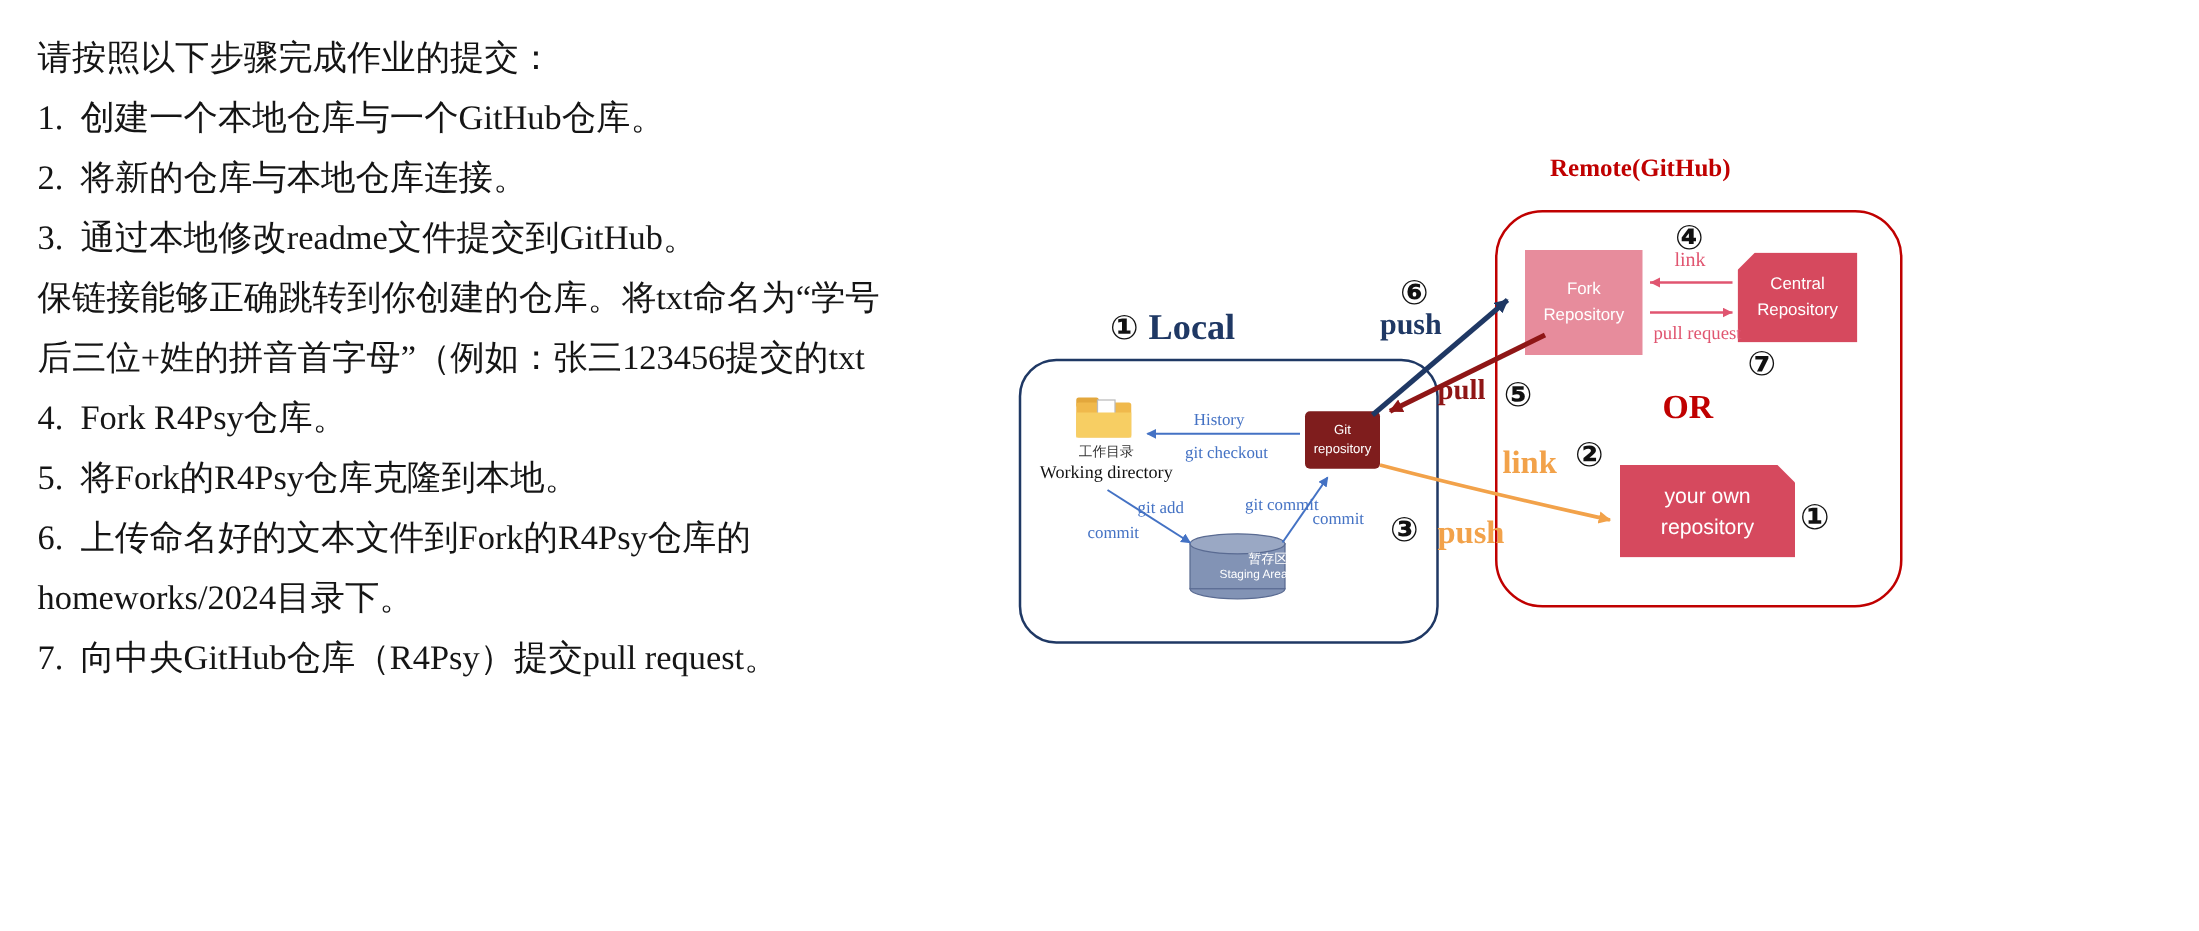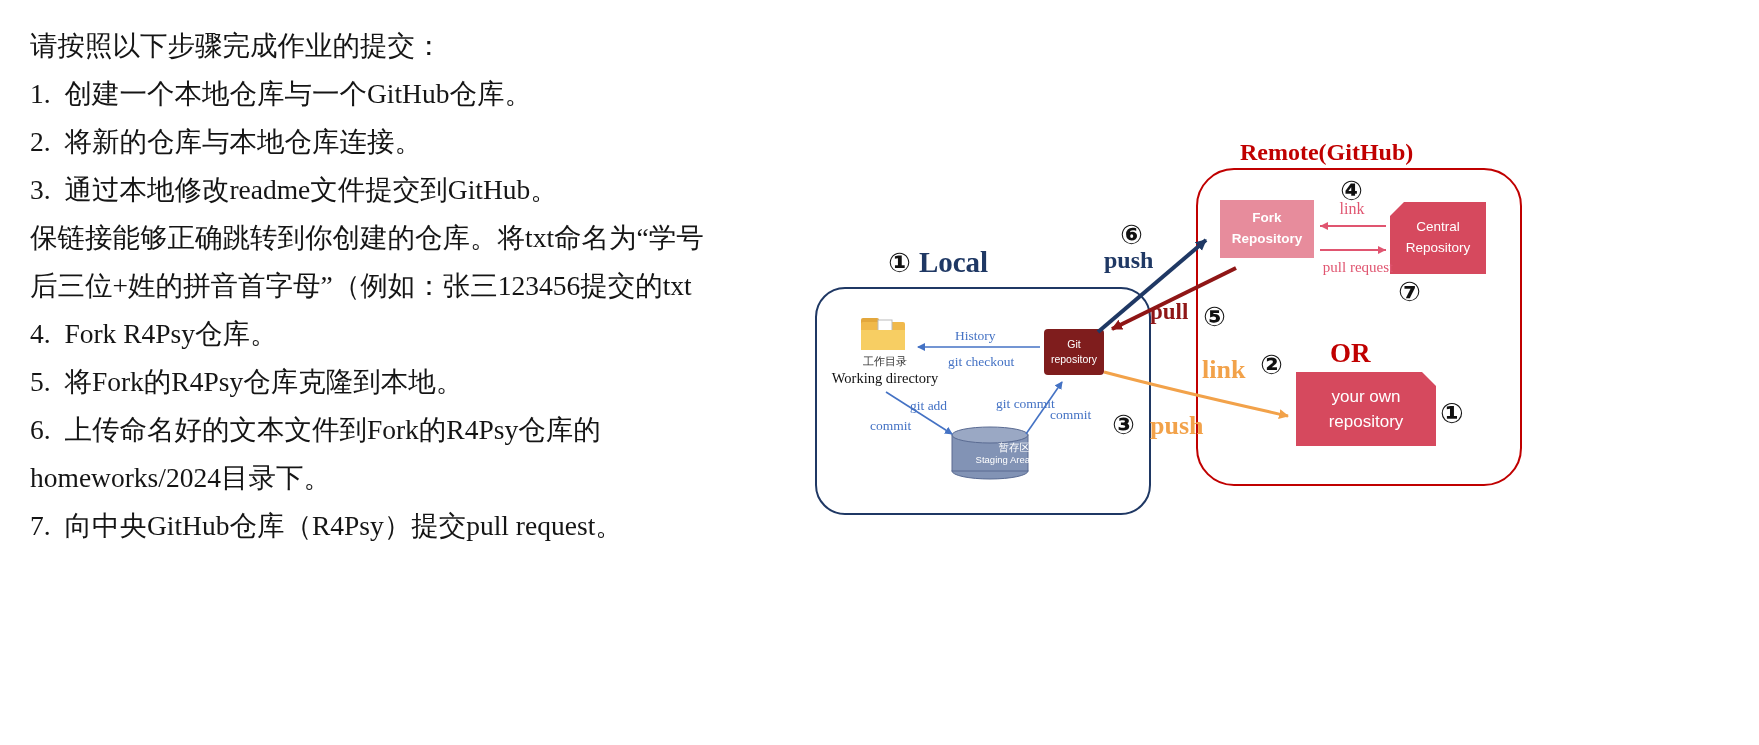--- a/index.html
+++ b/index.html
@@ -20,35 +20,35 @@
   #git-repo{left:1044px;top:329px;width:60px;height:46px;background:#7f1d1d;border-radius:4px;
             color:#fff;font-size:10.5px;line-height:1.45;display:flex;align-items:center;justify-content:center;
             text-align:center;font-family:"Liberation Sans",sans-serif;}
   .blue-lbl{color:#4472c4;font-size:13.5px;}
   #staging-text{left:950px;top:440px;width:80px;text-align:right;color:#fff;
                 font-family:"Liberation Sans",sans-serif;line-height:1.35;}
   #staging-text .cn{font-size:10.5px;}
   #staging-text .en{font-size:9.5px;}
   
   #remote-box{left:1196px;top:168px;width:322px;height:314px;border:2.5px solid #c00000;border-radius:38px;}
-  #remote-title{left:1240px;top:139px;font-size:24px;font-weight:bold;color:#c00000;}
-  #fork-repo{left:1220px;top:200px;width:94px;height:58px;background:#e78c9c;color:#fff;font-size:13.5px;
+  #remote-title{left:1240px;top:124px;font-size:20px;font-weight:bold;color:#c00000;}
+  #fork-repo{left:1220px;top:200px;width:94px;height:84px;background:#e78c9c;color:#fff;font-size:13.5px;
              display:flex;align-items:center;justify-content:center;text-align:center;line-height:1.55;
-             font-family:"Liberation Sans",sans-serif;font-weight:bold;}
+             font-family:"Liberation Sans",sans-serif;}
   #central-repo{left:1390px;top:202px;width:96px;height:72px;background:#d6495e;color:#fff;font-size:13.5px;
              display:flex;align-items:center;justify-content:center;text-align:center;line-height:1.55;
              font-family:"Liberation Sans",sans-serif;
              clip-path:polygon(14px 0,100% 0,100% 100%,0 100%,0 14px);}
   #own-repo{left:1296px;top:372px;width:140px;height:74px;background:#d6495e;color:#fff;font-size:17px;
              display:flex;align-items:center;justify-content:center;text-align:center;line-height:1.5;
              font-family:"Liberation Sans",sans-serif;
              clip-path:polygon(0 0,calc(100% - 14px) 0,100% 14px,100% 100%,0 100%);}
   #fork-lbl{left:1332px;top:200px;width:40px;text-align:center;color:#e05570;font-size:16px;}
   #pullreq-lbl{left:1320px;top:256px;width:76px;text-align:center;color:#e05570;font-size:15px;line-height:1.5;}
-  #or-lbl{left:1330px;top:310px;font-size:27px;font-weight:bold;color:#c00000;margin-top:28px;}
+  #or-lbl{left:1330px;top:310px;font-size:27px;font-weight:bold;color:#c00000;}
   
   #push-navy-lbl{left:1104px;top:247px;font-size:24px;font-weight:bold;color:#1f3864;}
   #pull-lbl{left:1150px;top:299px;font-size:23px;font-weight:bold;color:#8f1616;}
   #link-lbl{left:1202px;top:355px;font-size:26px;font-weight:bold;color:#f2a24a;}
   #push-orange-lbl{left:1150px;top:411px;font-size:26px;font-weight:bold;color:#f2a24a;}
   svg.overlay{position:absolute;left:0;top:0;z-index:5;pointer-events:none;}
   .z6{z-index:6;}
 </style>
 </head>
 <body>

